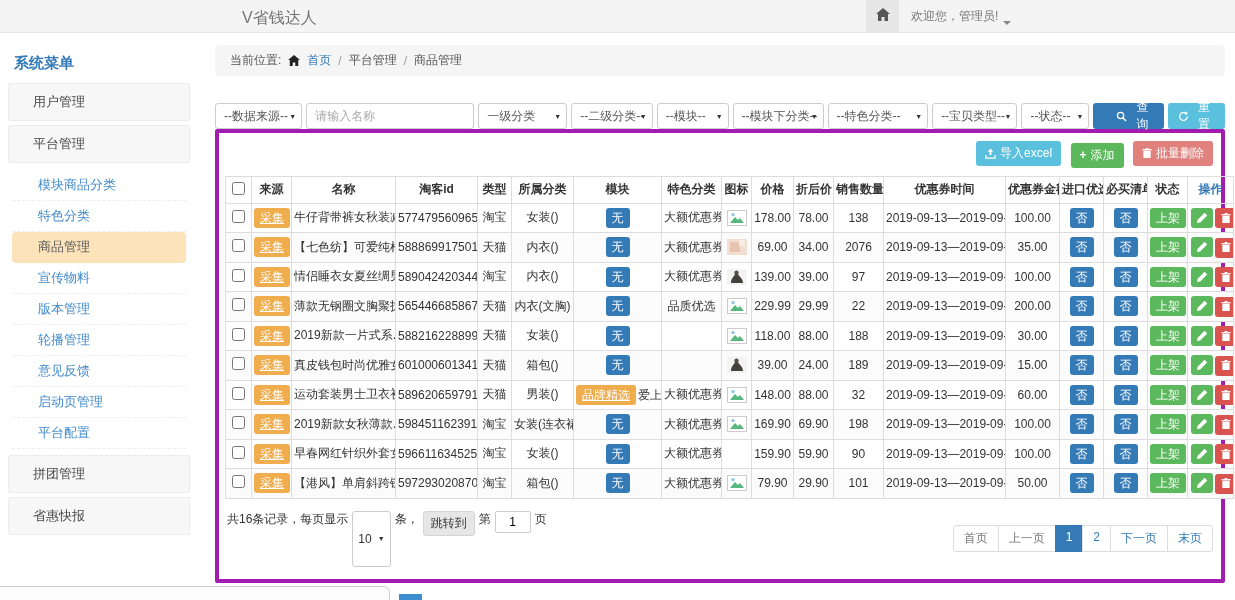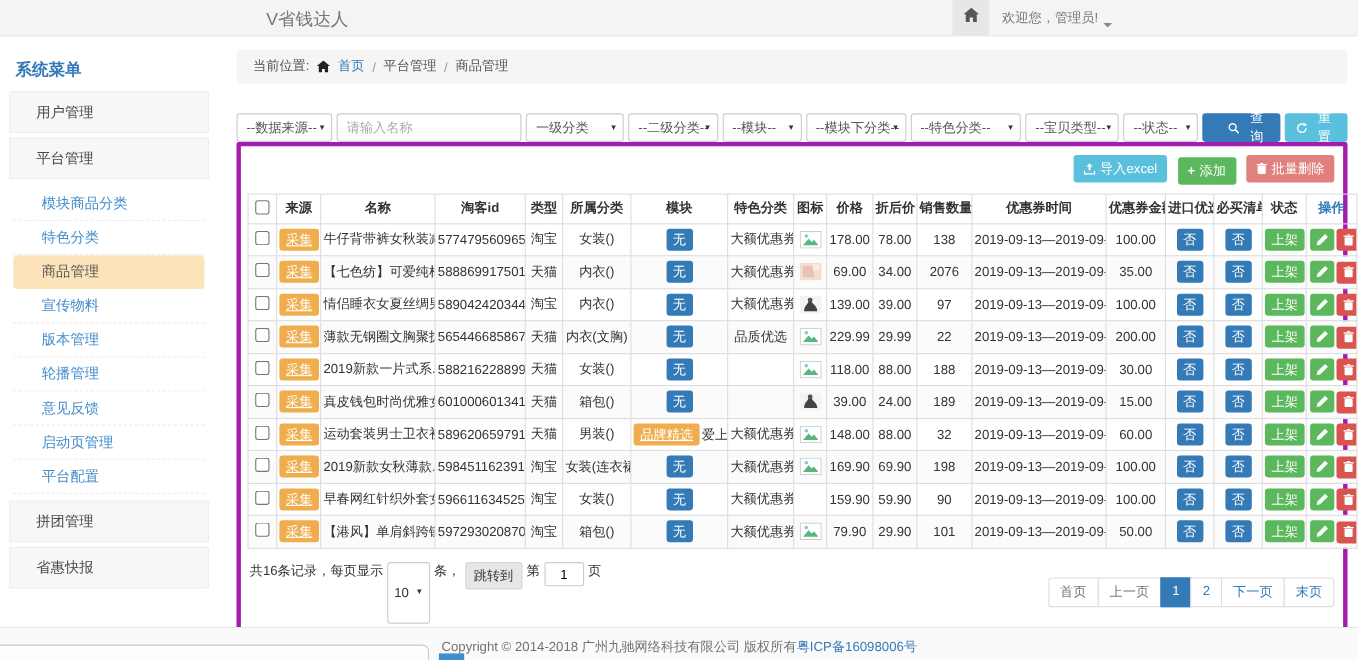--- a/index.html
+++ b/index.html
@@ -590,19 +590,16 @@
             <span class="pg disabled">上一页</span>
             <span class="pg active">1</span>
             <span class="pg">2</span>
             <span class="pg">下一页</span>
             <span class="pg">末页</span>
           </div>
       </div>
     </div>
   </main>
 
-  <div class="footer">
-    <span>Copyright © 2014-2018 广州九驰网络科技有限公司 版权所有</span><span class="link">粤ICP备16098006号</span>
-  </div>
 
   <div class="cutoff-box"></div>
   <div class="blue-sliver"></div>
 </div>
 
 </body></html>

